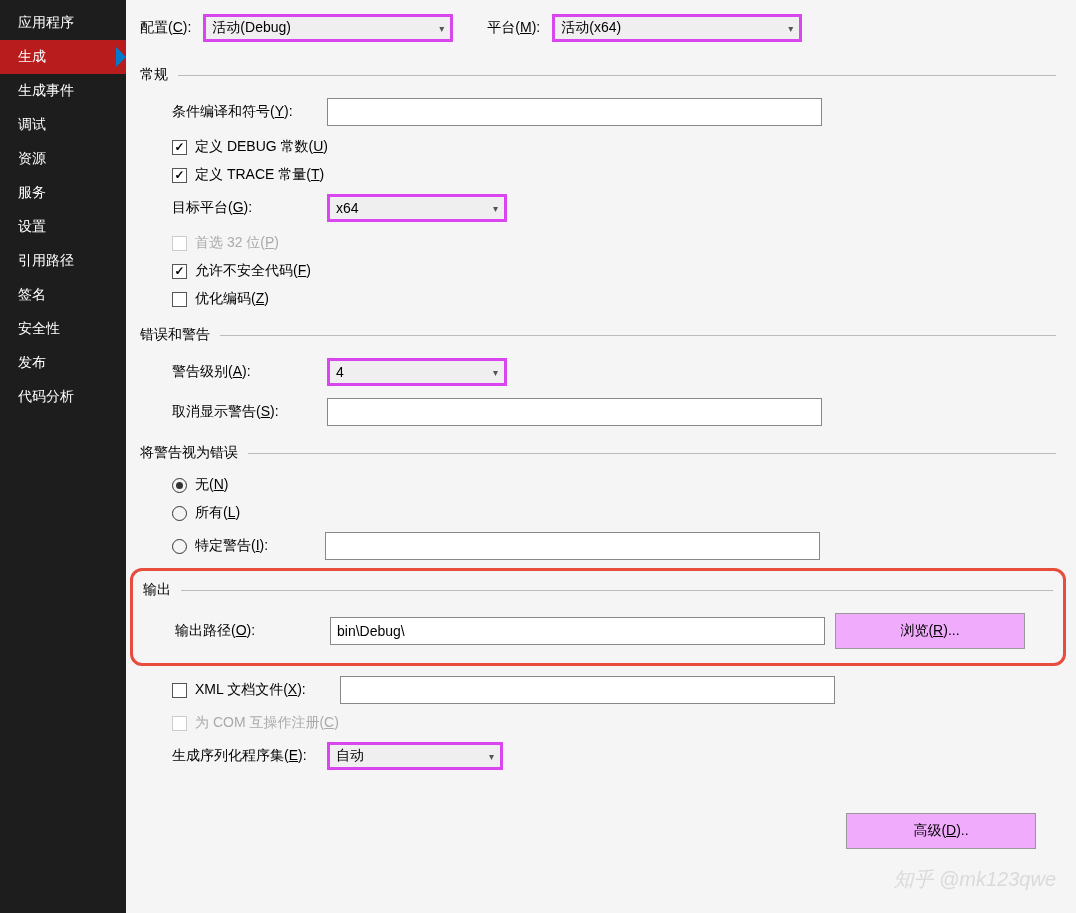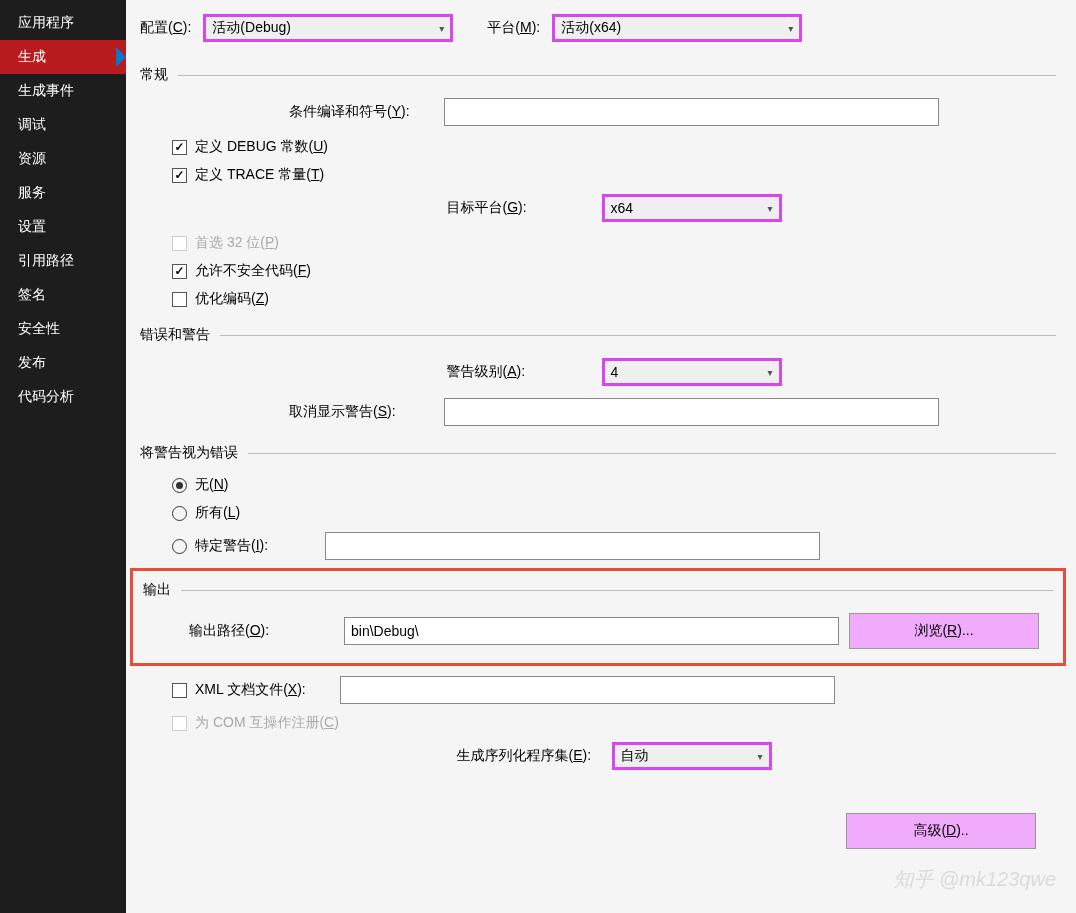--- a/index.html
+++ b/index.html
@@ -11,33 +11,33 @@
 .main { flex: 1; background: #f5f5f5; padding: 14px 20px 14px 14px; overflow-y: auto; position: relative; }
 .top-row { display: flex; align-items: center; gap: 8px; margin-bottom: 24px; }
 .top-label { margin-right: 4px; }
 .select, .combo { border: 3px solid #d946ef; background: #efefef; height: 28px; padding: 0 6px; font-family: inherit; font-size: 14px; }
 .combo { display: inline-flex; align-items: center; justify-content: space-between; cursor: pointer; }
 .combo .arrow { font-size: 10px; color: #555; }
 .section { margin-bottom: 18px; }
 .section-header { display: flex; align-items: center; margin-bottom: 14px; }
 .section-title { white-space: nowrap; margin-right: 10px; }
 .section-line { flex: 1; height: 1px; background: #bbb; }
-.field { display: flex; align-items: center; margin-bottom: 12px; padding-left: 32px; justify-content: center; }
+.field { display: flex; align-items: center; margin-bottom: 12px; padding-left: 32px; }
 .field-label { width: 155px; flex-shrink: 0; }
 .field-label.disabled, .chk-label.disabled { color: #aaa; }
 .text-input { border: 1px solid #888; background: #fff; height: 28px; padding: 0 6px; font-family: inherit; font-size: 14px; flex: 1; max-width: 495px; }
 .text-input.wide { max-width: 495px; }
 .chk-row { display: flex; align-items: center; margin-bottom: 10px; padding-left: 32px; }
 .chk { width: 15px; height: 15px; margin-right: 8px; border: 1px solid #555; background: #fff; display: inline-flex; align-items: center; justify-content: center; font-size: 12px; line-height: 1; cursor: pointer; }
 .chk.disabled { border-color: #ccc; cursor: default; }
 .chk.checked::before { content: "✓"; color: #000; font-weight: bold; }
 .radio-row { display: flex; align-items: center; margin-bottom: 10px; padding-left: 32px; }
 .radio { width: 15px; height: 15px; border: 1.5px solid #333; border-radius: 50%; margin-right: 8px; display: inline-flex; align-items: center; justify-content: center; cursor: pointer; }
 .radio.checked::before { content: ""; width: 7px; height: 7px; background: #333; border-radius: 50%; }
-.highlight-box { border: 3px solid #e74c3c; border-radius: 0; padding: 10px 10px 10px 0; margin: -10px -10px 10px -10px; }
+.highlight-box { border: 3px solid #e74c3c; border-radius: 12px; padding: 10px 10px 10px 0; margin: -10px -10px 10px -10px; }
 .btn { border: 1px solid #999; background: #f0abfc; height: 36px; padding: 0 30px; cursor: pointer; font-family: inherit; font-size: 14px; }
 .browse-btn { width: 190px; margin-left: 10px; }
 .advanced-btn { position: absolute; right: 40px; bottom: 64px; width: 190px; }
 .watermark { position: absolute; right: 20px; bottom: 20px; color: rgba(200,200,200,0.6); font-size: 20px; font-style: italic; pointer-events: none; }
 u { text-decoration: underline; }
 </style>
 </head>
 <body>
 
 <div class="sidebar" id="sidebar">
@@ -166,21 +166,21 @@
       <span class="chk"></span>
       <span style="width:145px" class="chk-label"><span>XML 文档文件(</span><u>X</u><span>):</span></span>
     <input class="text-input wide" style="">
   </div>
   <div class="chk-row">
       <span class="chk disabled"></span>
       <span class="chk-label disabled"><span>为 COM 互操作注册(</span><u>C</u><span>)</span></span>
     </div>
   <div class="field">
     <span class="field-label"><span>生成序列化程序集(</span><u>E</u><span>):</span></span>
-    <div class="combo" style="width:160px">
+    <div class="combo" style="width:176px">
         <span>自动</span>
         <span class="arrow">▾</span>
       </div>
   </div>
 
   <button class="btn advanced-btn"><span>高级(</span><u>D</u><span>)..</span></button>
 
   <div class="watermark">知乎 @mk123qwe</div>
 </div>
 

